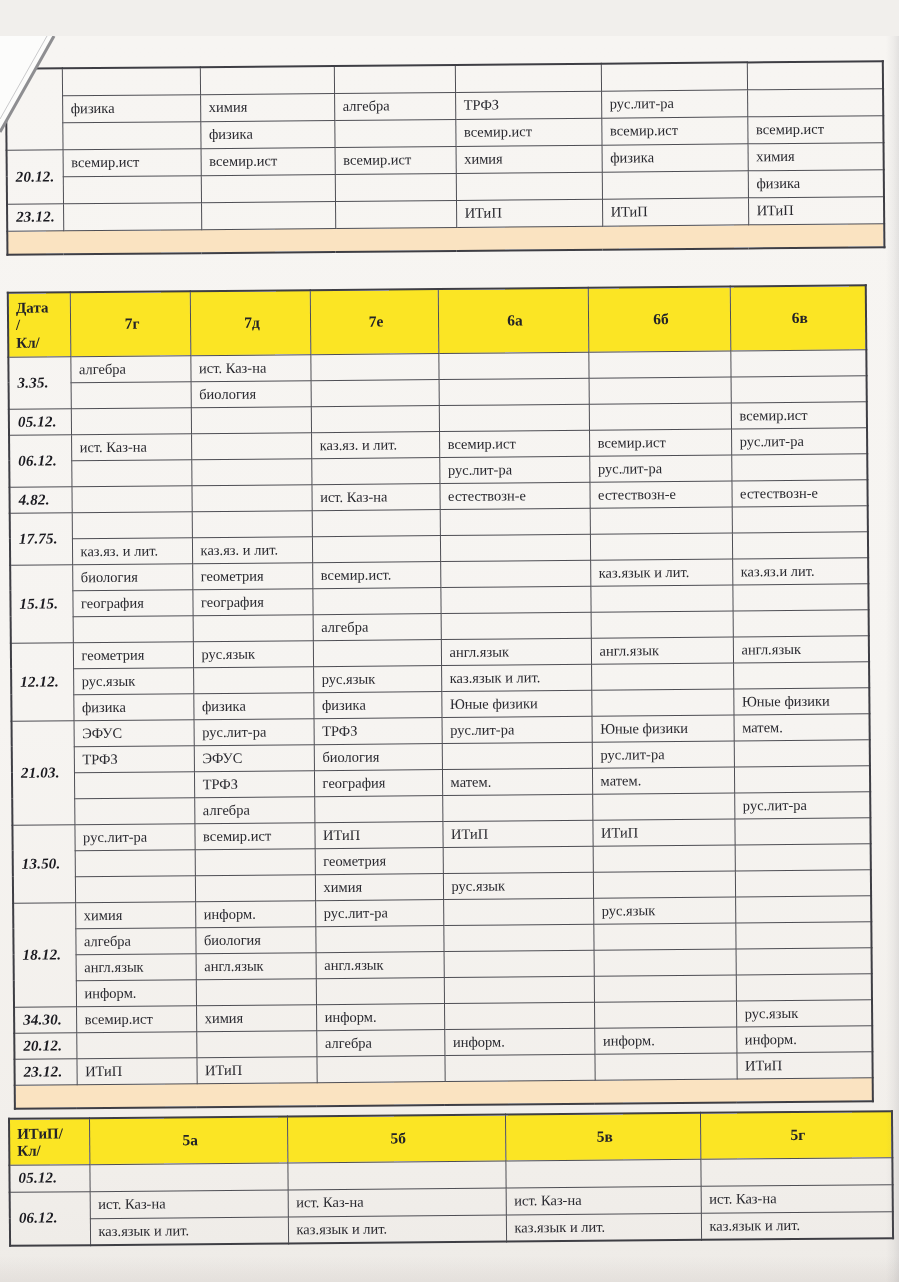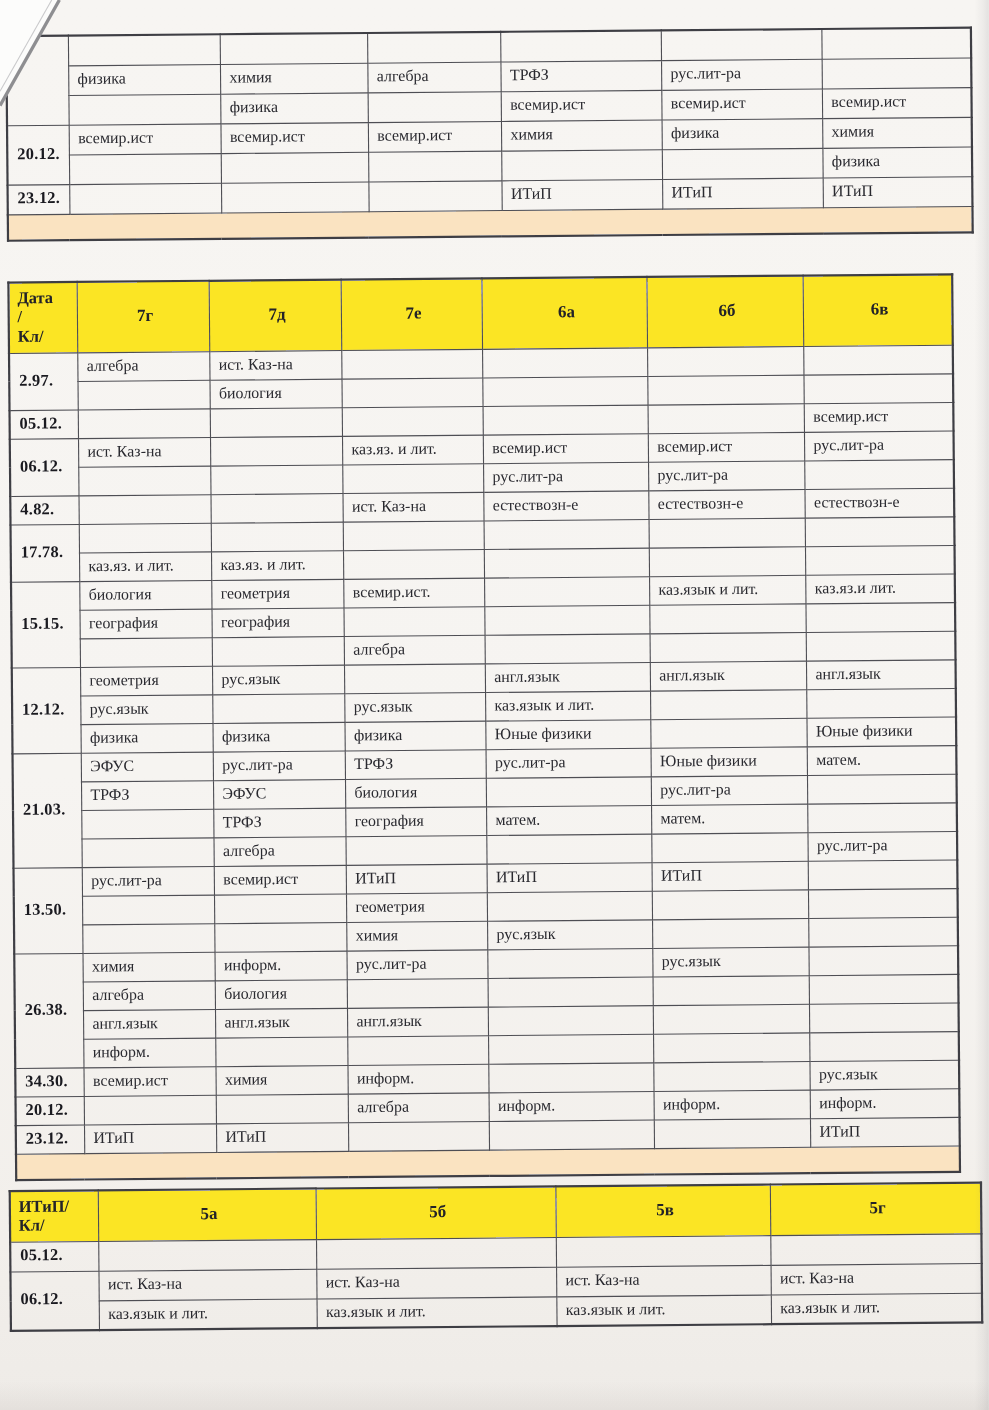--- a/index.html
+++ b/index.html
@@ -11,34 +11,35 @@
   *{box-sizing:border-box;}
   html,body{margin:0;padding:0;}
   body{
     width:899px;height:1282px;overflow:hidden;position:relative;
     font-family:"Liberation Serif","DejaVu Serif",serif;
     background:#f1efec;
   }
   .sheet{
     position:absolute;inset:0;
     background:linear-gradient(180deg,#f7f5f2 0%,#f6f4f1 55%,#f2efeb 88%,#eeebe7 100%);
+    margin-top:36px;
   }
   .tilt{position:absolute;inset:0;transform:rotate(-0.5deg);transform-origin:50% 50%;}
   table{
     border-collapse:collapse;table-layout:fixed;position:absolute;
     border:2px solid #3e3e44;
   }
   td{
     border:1px solid var(--border);
     font-size:14.5px;color:var(--text);
     padding:1px 4px 1px 8px;vertical-align:middle;
     white-space:nowrap;overflow:hidden;height:26px;
     background:transparent;
   }
-  td.date{font-weight:bold;font-size:15px;color:#1a1a20;letter-spacing:0.2px;}
+  td.date{font-weight:bold;font-size:15px;color:#1a1a20;letter-spacing:0.2px;font-style:italic;}
   td.head{
     background:var(--yellow);font-weight:bold;font-size:15.5px;
     text-align:center;color:#232328;
   }
   td.corner{
     background:var(--yellow);font-weight:bold;font-size:15px;
     white-space:pre-line;line-height:1.18;vertical-align:middle;
     padding:3px 2px 1px 7px;color:#232328;
   }
   tr.spacer td{height:24px;padding:0;background:var(--peach);}
@@ -149,21 +150,21 @@
 /
 Кл/</td>
             <td class="head">7г</td>
             <td class="head">7д</td>
             <td class="head">7е</td>
             <td class="head">6а</td>
             <td class="head">6б</td>
             <td class="head">6в</td>
           </tr>
           <tr class="body">
-            <td class="date" rowspan="2">2.97.</td>
+            <td class="date" rowspan="2">3.35.</td>
             <td class="subj">алгебра</td>
             <td class="subj">ист. Каз-на</td>
             <td class="subj"></td>
             <td class="subj"></td>
             <td class="subj"></td>
             <td class="subj"></td>
           </tr>
           <tr class="body">
             <td class="subj"></td>
             <td class="subj">биология</td>
@@ -201,21 +202,21 @@
           <tr class="body">
             <td class="date">4.82.</td>
             <td class="subj"></td>
             <td class="subj"></td>
             <td class="subj">ист. Каз-на</td>
             <td class="subj">естествозн-е</td>
             <td class="subj">естествозн-е</td>
             <td class="subj">естествозн-е</td>
           </tr>
           <tr class="body">
-            <td class="date" rowspan="2">17.78.</td>
+            <td class="date" rowspan="2">17.75.</td>
             <td class="subj"></td>
             <td class="subj"></td>
             <td class="subj"></td>
             <td class="subj"></td>
             <td class="subj"></td>
             <td class="subj"></td>
           </tr>
           <tr class="body">
             <td class="subj">каз.яз. и лит.</td>
             <td class="subj">каз.яз. и лит.</td>
@@ -326,21 +327,21 @@
           </tr>
           <tr class="body">
             <td class="subj"></td>
             <td class="subj"></td>
             <td class="subj">химия</td>
             <td class="subj">рус.язык</td>
             <td class="subj"></td>
             <td class="subj"></td>
           </tr>
           <tr class="body">
-            <td class="date" rowspan="4">26.38.</td>
+            <td class="date" rowspan="4">18.12.</td>
             <td class="subj">химия</td>
             <td class="subj">информ.</td>
             <td class="subj">рус.лит-ра</td>
             <td class="subj"></td>
             <td class="subj">рус.язык</td>
             <td class="subj"></td>
           </tr>
           <tr class="body">
             <td class="subj">алгебра</td>
             <td class="subj">биология</td>

